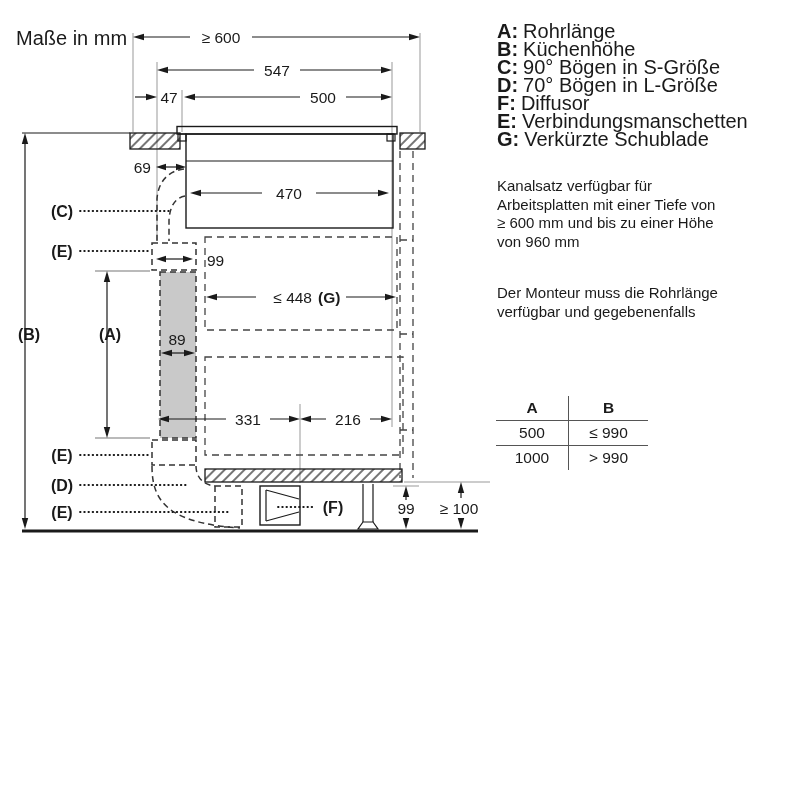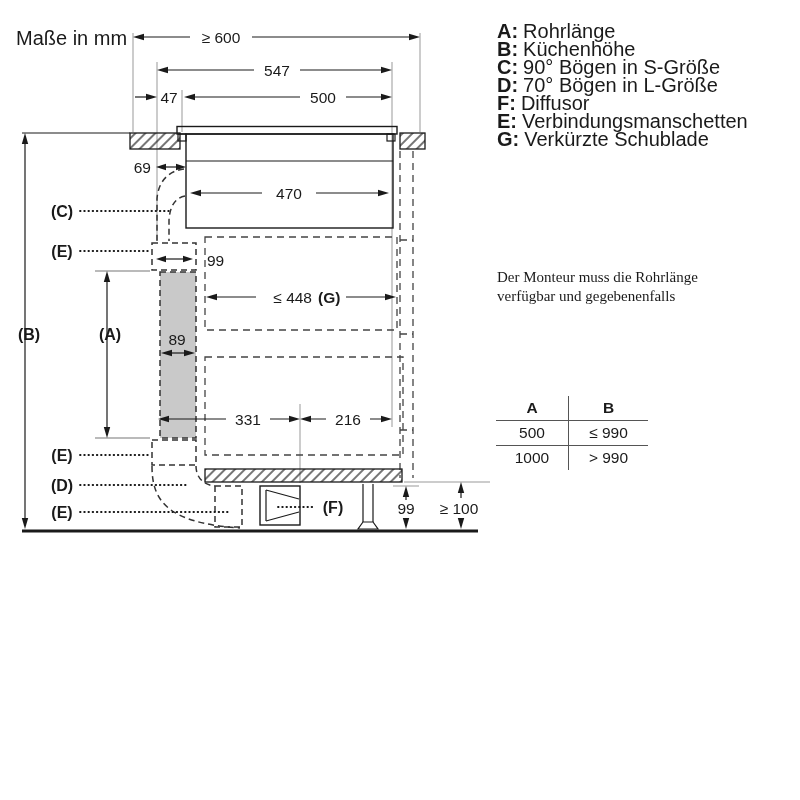--- a/index.html
+++ b/index.html
@@ -21,21 +21,21 @@
   text{font-family:"Liberation Sans", sans-serif;fill:#1a1a1a;}
   .dim {font-size:15.5px;}
   .lbl {font-size:16px;font-weight:bold;}
   
   .title{position:absolute;left:16px;top:27px;font-size:20px;}
   .legend{position:absolute;left:497px;top:22px;font-size:20px;line-height:18px;}
   .lg-row{white-space:nowrap;}
   .lg-key{font-weight:bold;margin-right:5px;}
   .note{position:absolute;left:497px;font-size:15px;line-height:18.5px;width:300px;}
   .note1{top:177px;}
-  .note2{top:268px;font-family:Liberation Serif, serif;}
+  .note2{top:284px;}
   .tbl{position:absolute;left:496px;top:396px;width:152px;font-size:15.5px;}
   .t-row{display:flex;height:24px;}
   .t-row>div{display:flex;align-items:center;justify-content:center;}
   .t-row>div:first-child{width:72px;border-right:1.3px solid #555;}
   .t-row>div:last-child{flex:1;}
   .t-head{font-weight:bold;border-bottom:1.3px solid #555;}
   .t-r1{border-bottom:1.3px solid #555;}
 </style>
 </head>
 <body>
@@ -231,20 +231,26 @@
   <div class="legend">
     <div class="lg-row"><span class="lg-key">A:</span><span>Rohrlänge</span></div>
     <div class="lg-row"><span class="lg-key">B:</span><span>Küchenhöhe</span></div>
     <div class="lg-row"><span class="lg-key">C:</span><span>90° Bögen in S-Größe</span></div>
     <div class="lg-row"><span class="lg-key">D:</span><span>70° Bögen in L-Größe</span></div>
     <div class="lg-row"><span class="lg-key">F:</span><span>Diffusor</span></div>
     <div class="lg-row"><span class="lg-key">E:</span><span>Verbindungsmanschetten</span></div>
     <div class="lg-row"><span class="lg-key">G:</span><span>Verkürzte Schublade</span></div>
   </div>
 
+  <div class="note note1">
+    <div>Kanalsatz verfügbar für</div>
+    <div>Arbeitsplatten mit einer Tiefe von</div>
+    <div>≥ 600 mm und bis zu einer Höhe</div>
+    <div>von 960 mm</div>
+  </div>
   <div class="note note2">
     <div>Der Monteur muss die Rohrlänge</div>
     <div>verfügbar und gegebenenfalls</div>
   </div>
 
   <div class="tbl">
     <div class="t-row t-head">
       <div>A</div>
       <div>B</div>
     </div>

